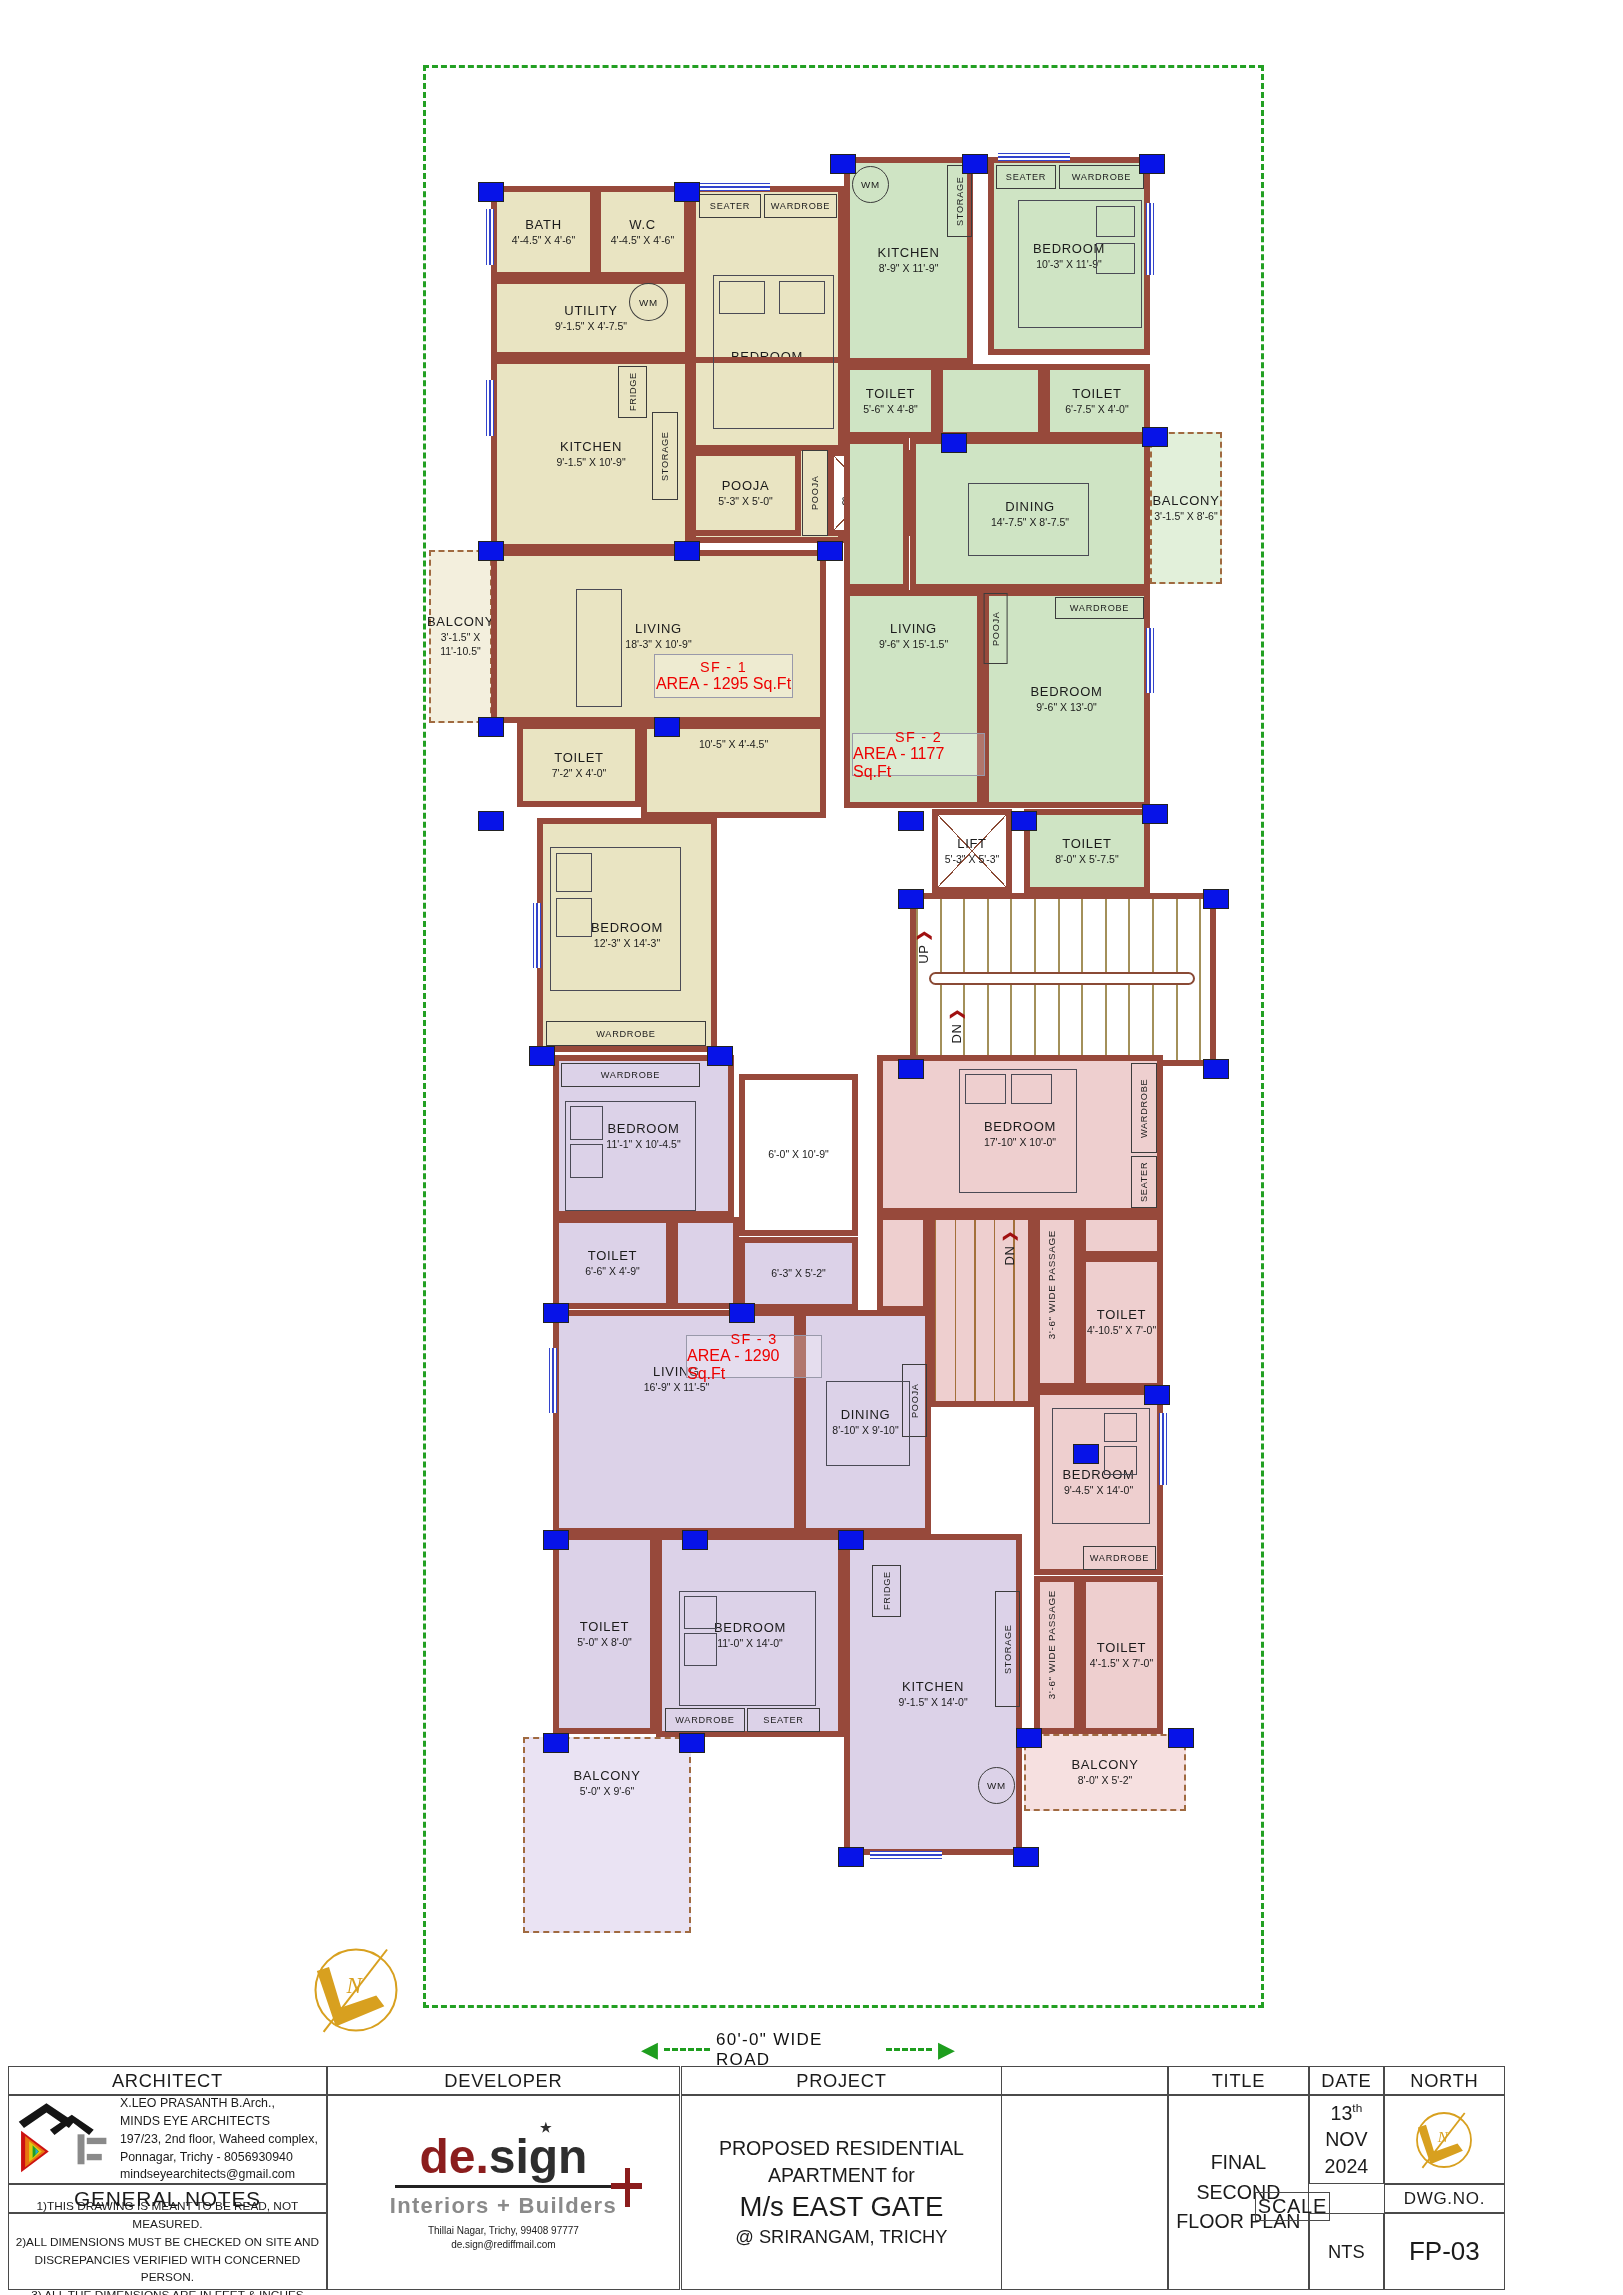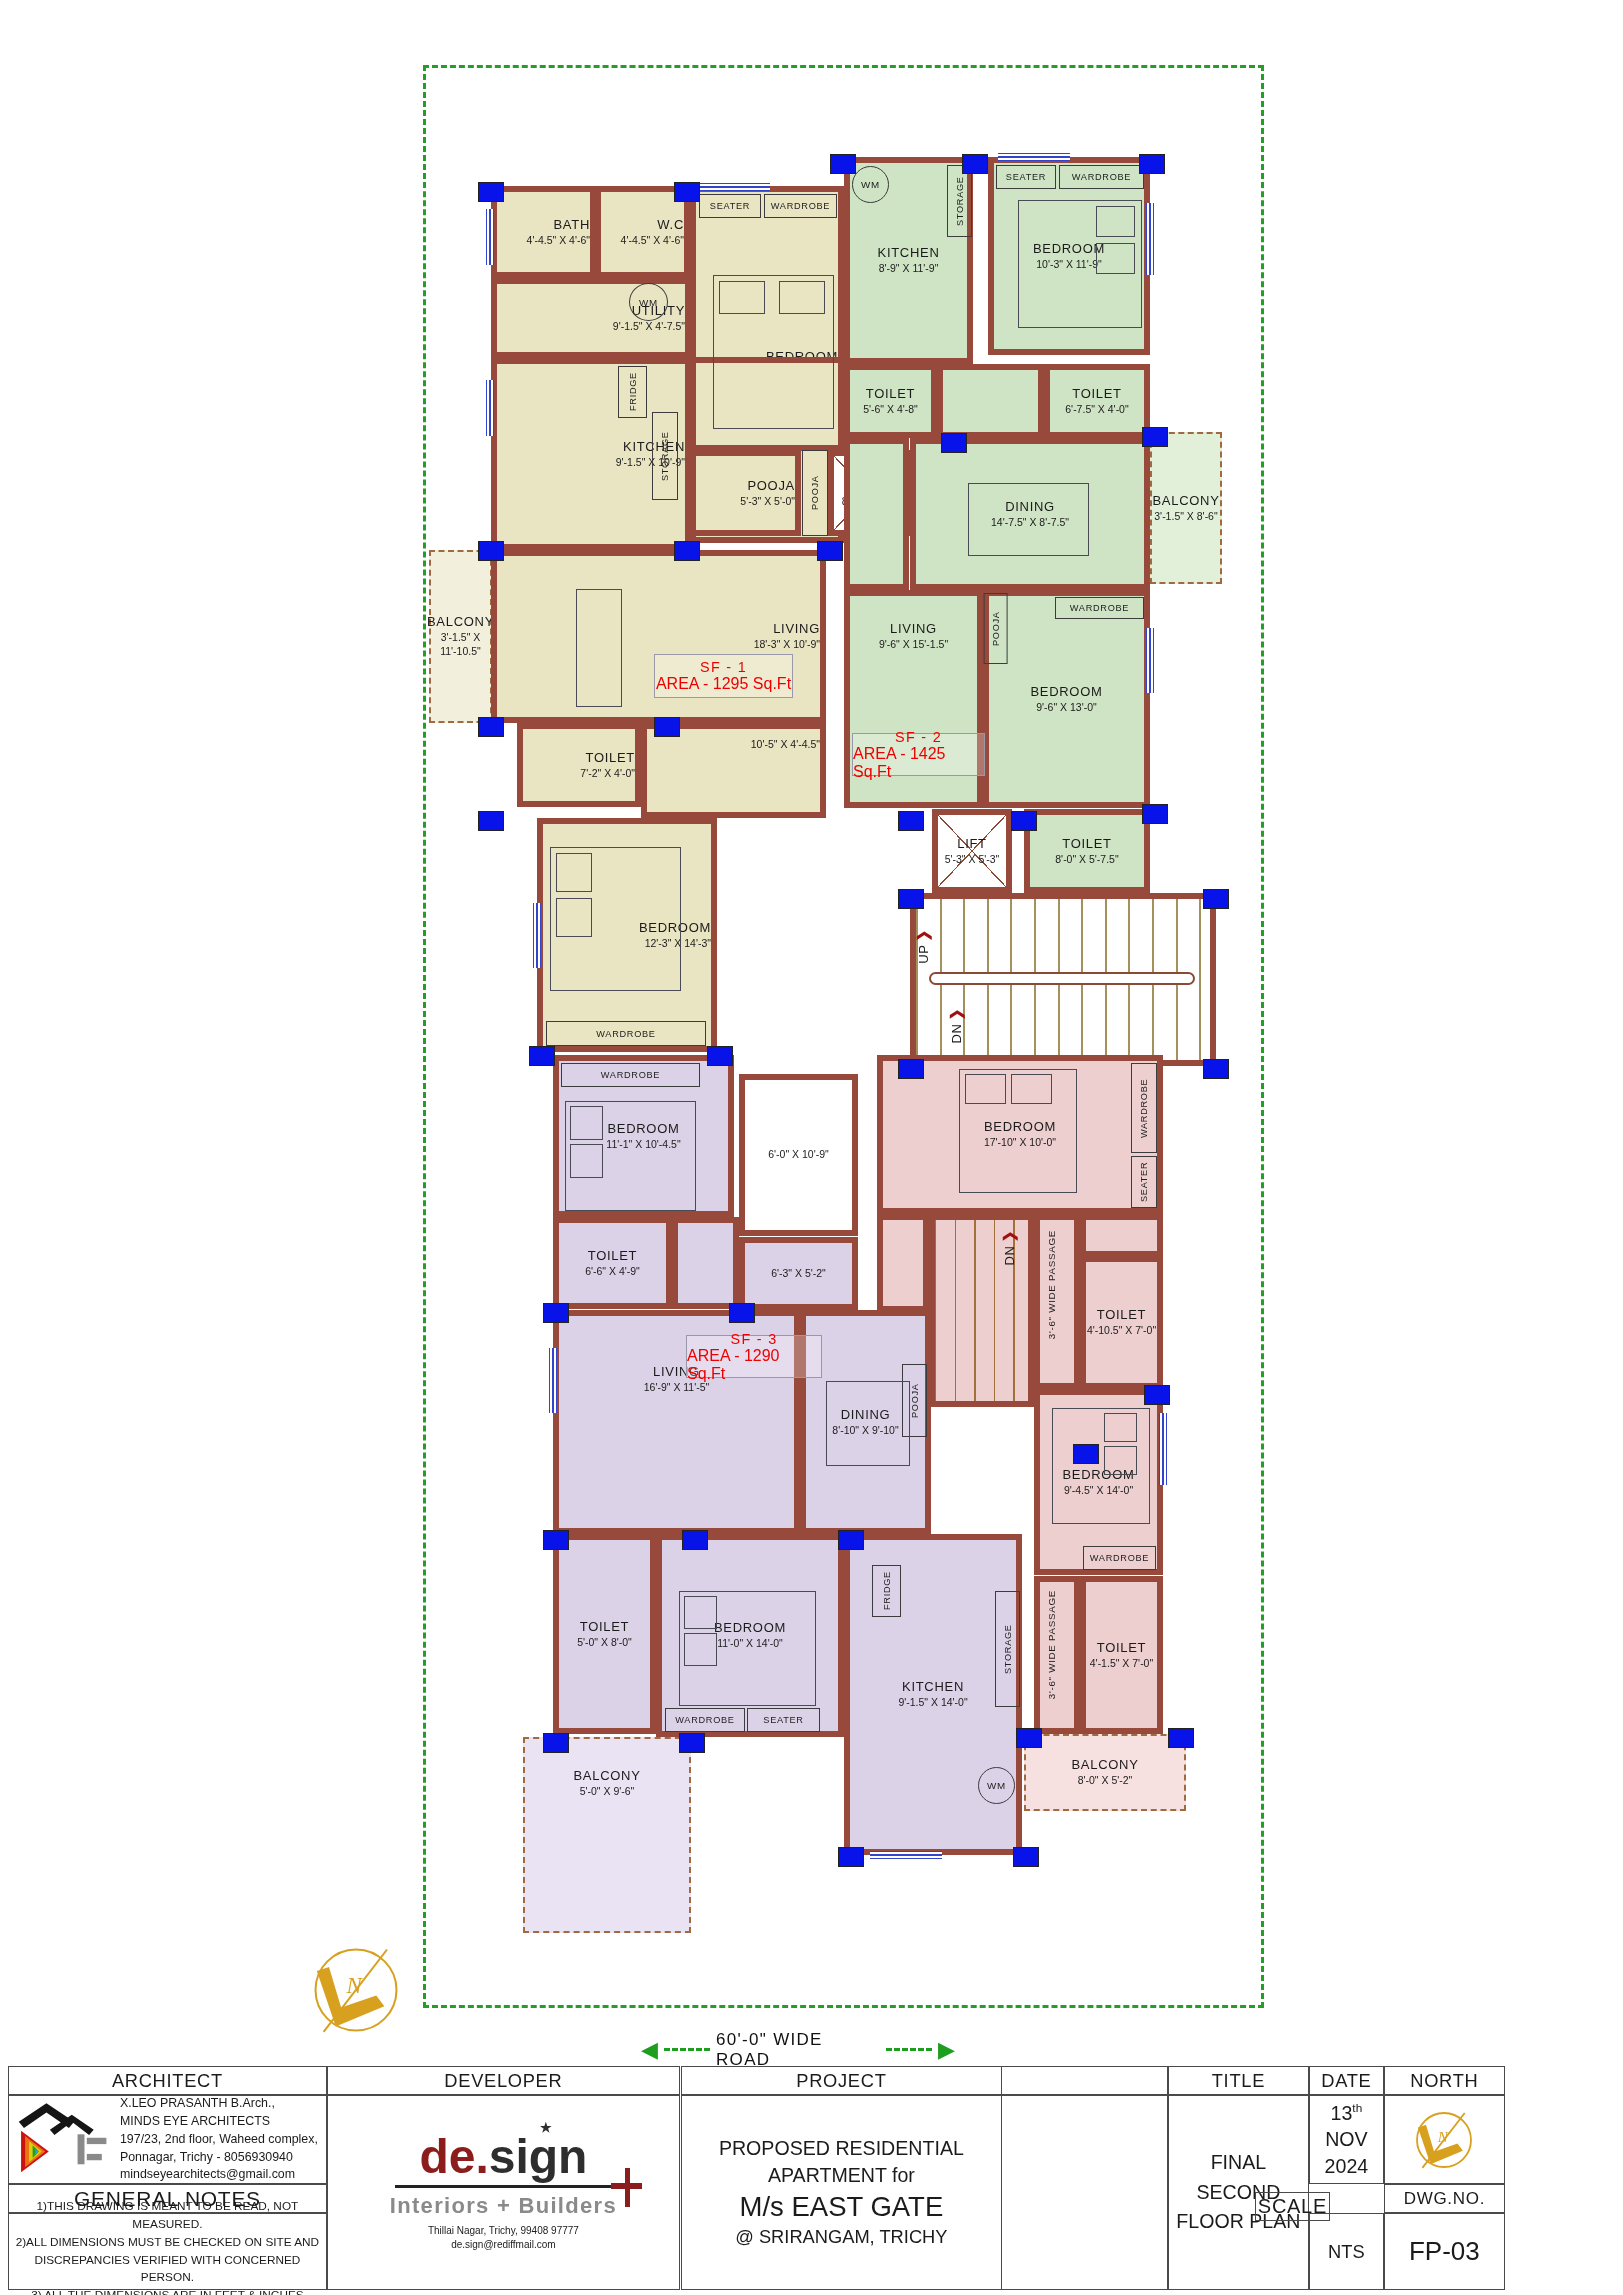--- a/index.html
+++ b/index.html
@@ -1,20 +1,20 @@
 <!DOCTYPE html>
 <html style="font-size:10.5px"><head>
 <meta charset="utf-8">
 <style>
   html,body{margin:0;padding:0;background:#fff;}
   body{width:1623px;height:2295px;position:relative;font-family:"Liberation Sans",sans-serif;color:#1b1b1b;}
   #canvas{position:absolute;left:0;top:0;width:1623px;height:2295px;overflow:hidden;}
   .boundary{position:absolute;left:423px;top:65px;width:835px;height:1937px;border:3.3px dashed #23a023;}
   .room{position:absolute;box-sizing:border-box;border:6.5px solid #97493b;display:flex;flex-direction:column;align-items:center;justify-content:center;text-align:center;line-height:1.3;z-index:2;}
-  .beige{background:#e9e4c2;align-items:flex-end;} .green{background:#cfe4c4;} .purple{background:#dcd2e8;} .pink{background:#eecfcf;} .white{background:#ffffff;}
+  .beige{background:#e9e4c2;} .green{background:#cfe4c4;} .purple{background:#dcd2e8;} .pink{background:#eecfcf;} .white{background:#ffffff;}
   .beigeL{background:#f3efdd;} .greenL{background:#e2f0da;} .purpleL{background:#eae3f3;} .pinkL{background:#f6e0e0;}
   .balc{border:2.6px dashed #a06a40;z-index:1;}
   .rn{font-size:13px;letter-spacing:0.7px;font-weight:400;}
   .rd{font-size:10.5px;}
   .top{justify-content:flex-start;padding-top:9.2px;}
   .strip{position:absolute;box-sizing:border-box;border:1.3px solid #3c3c3c;display:flex;align-items:center;justify-content:center;font-size:9.2px;color:#222;z-index:3;background:transparent;letter-spacing:0.7px;}
   .vert{writing-mode:vertical-rl;transform:rotate(180deg);}
   .wmcirc{border-radius:50%;font-size:9.8px;}
   .xbox{background-color:#fff;background-image:linear-gradient(to top right,transparent 49.4%,#8a4a35 49.4% 50.6%,transparent 50.6%),linear-gradient(to bottom right,transparent 49.4%,#8a4a35 49.4% 50.6%,transparent 50.6%);}
   .sfbox{position:absolute;border:1.3px solid #99a;display:flex;flex-direction:column;align-items:center;justify-content:center;color:#ee0000;z-index:4;background:rgba(255,255,255,0.25);}
@@ -159,21 +159,21 @@
     <div class="rd">9'-6" X 15'-1.5"</div>
   </div>
   <div class="room green" style="left:983px;top:590px;width:167px;height:218px;">
     <div class="rn">BEDROOM</div>
     <div class="rd">9'-6" X 13'-0"</div>
   </div>
   <div class="strip vert" style="left:984px;top:593px;width:23.6px;height:71px;">POOJA</div>
   <div class="strip" style="left:1055px;top:597px;width:89px;height:22px;">WARDROBE</div>
   <div class="sfbox" style="left:852px;top:733px;width:131px;height:41px;">
     <div class="sfn">SF - 2</div>
-    <div class="sfa">AREA  -  1425 Sq.Ft</div>
+    <div class="sfa">AREA  -  1177 Sq.Ft</div>
   </div>
   <div class="room xbox" style="left:932px;top:809px;width:80px;height:84px;">
     <div class="rn">LIFT</div>
     <div class="rd">5'-3" X 5'-3"</div>
   </div>
   <div class="room green" style="left:1024px;top:809px;width:126px;height:84px;">
     <div class="rn">TOILET</div>
     <div class="rd">8'-0" X 5'-7.5"</div>
   </div>
 

